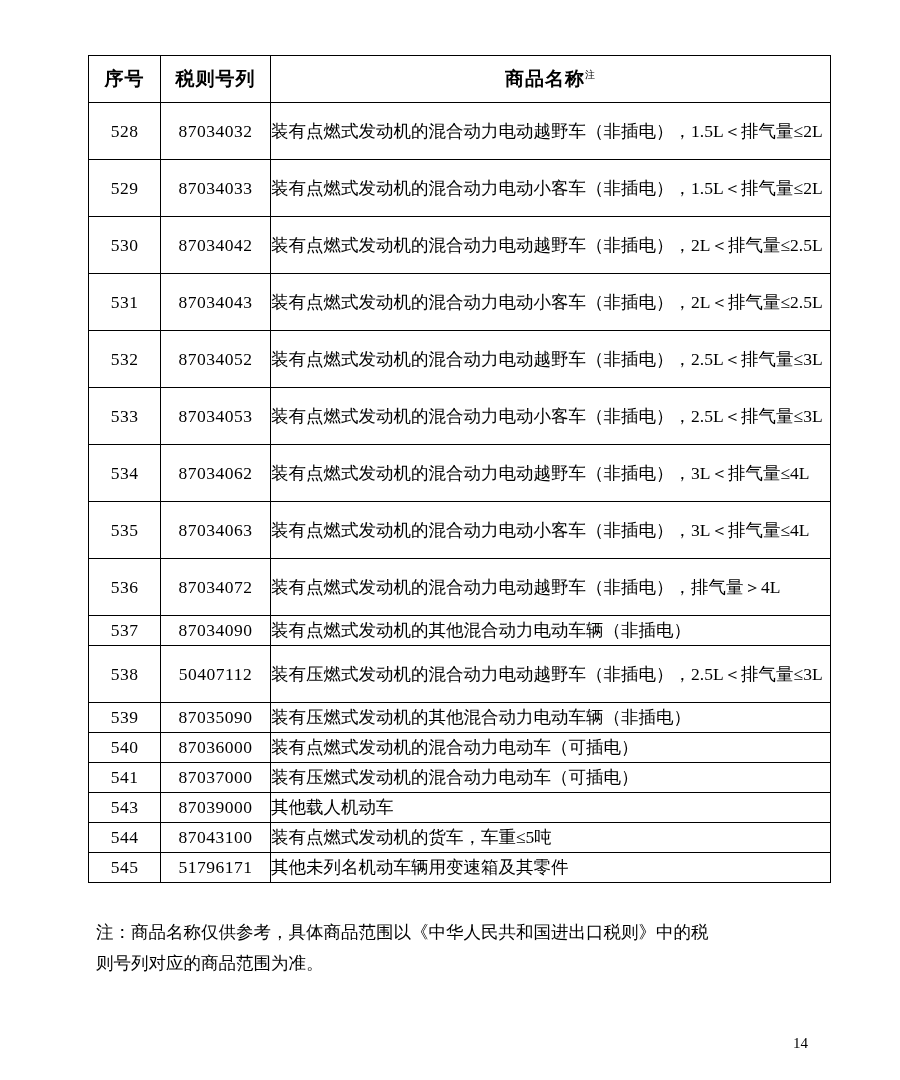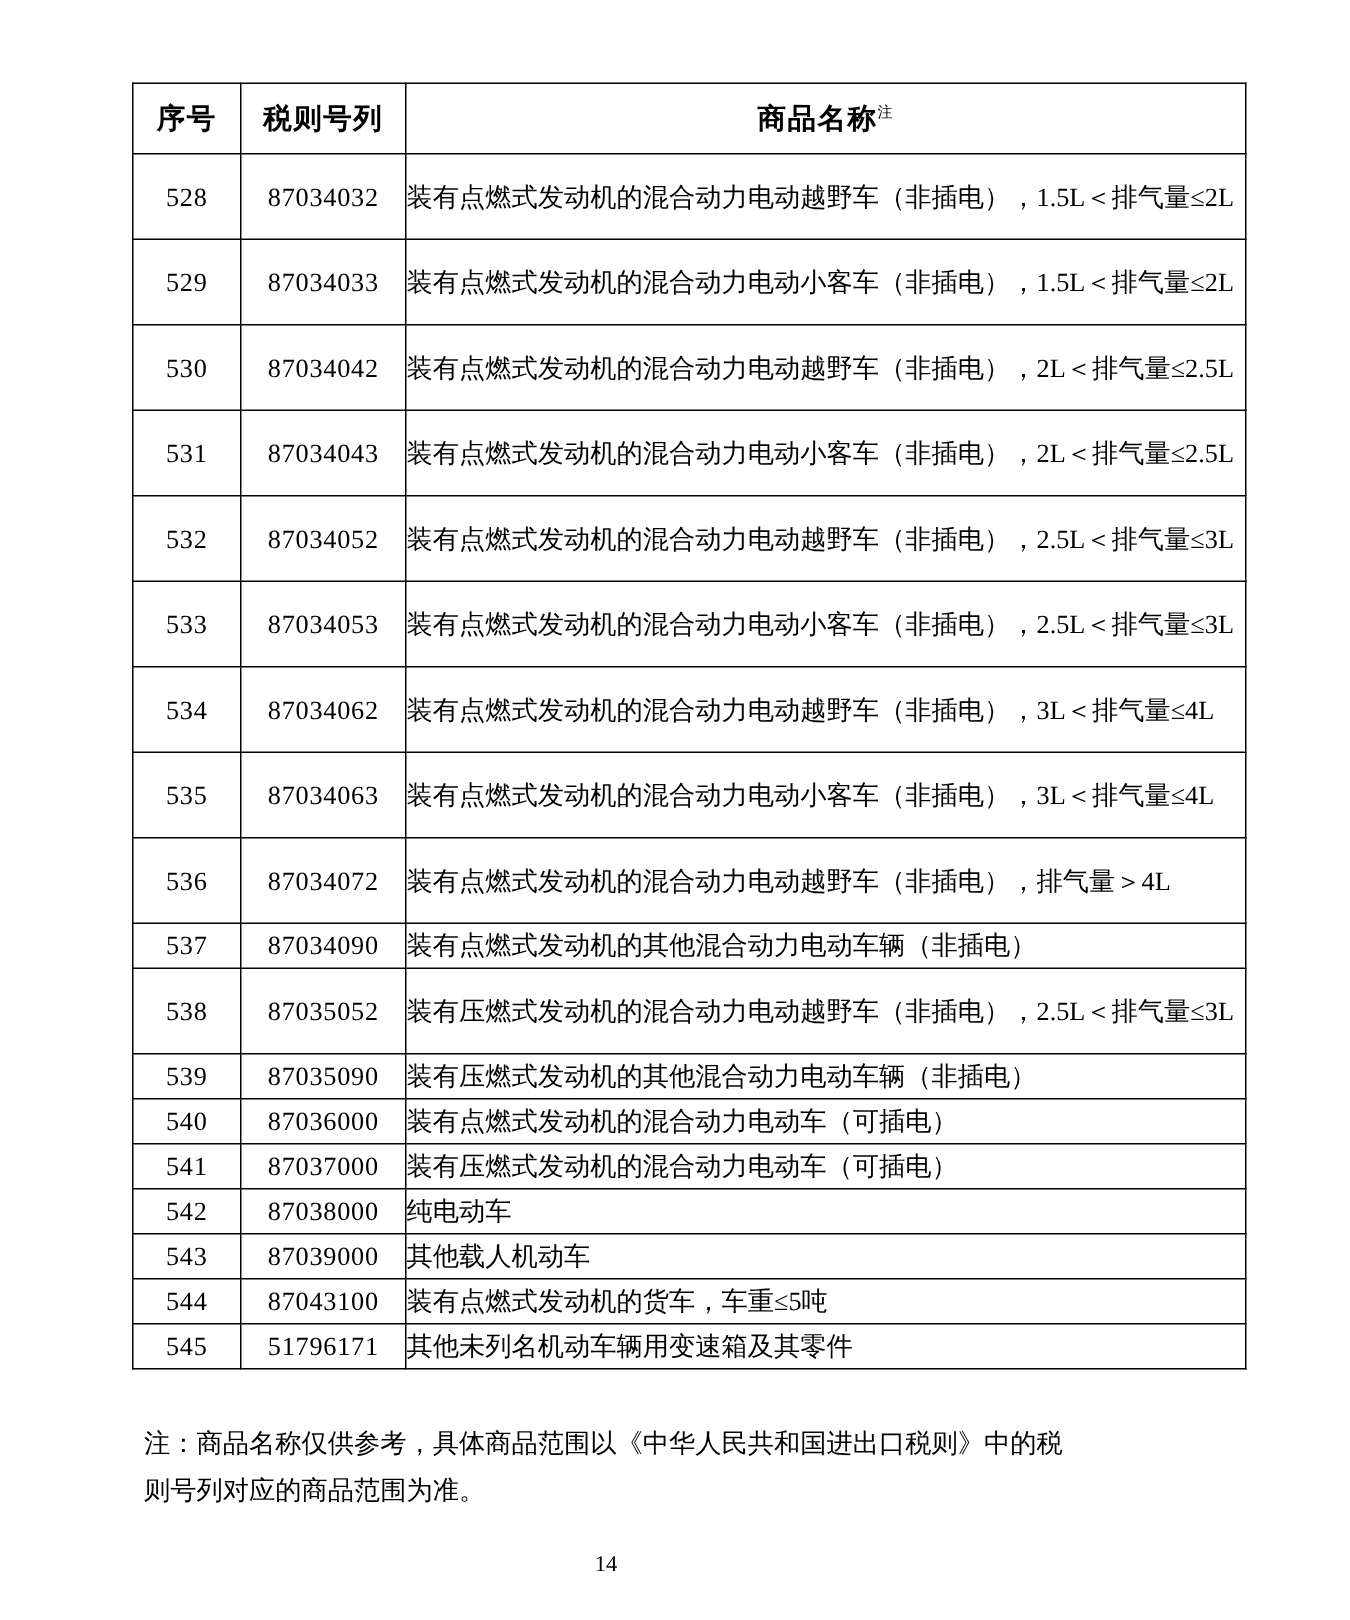--- a/index.html
+++ b/index.html
@@ -75,21 +75,21 @@
     width: 730px;
     padding-left: 8px;
     text-indent: 0;
   }
   .footnote .ln2 { display: block; }
   .page-number {
     position: absolute;
     bottom: 28px;
     left: 0;
     width: 808px;
-    text-align: center;
+    text-align: right;
     font-size: 15px;
     font-family: "Liberation Serif", serif;
   }
 </style>
 </head>
 <body>
 
 <div class="page">
 
   <table class="tariff">
@@ -151,42 +151,37 @@
           <td class="code">87034072</td>
           <td class="name">装有点燃式发动机的混合动力电动越野车（非插电），排气量＞4L</td>
         </tr>
         <tr class="short">
           <td class="seq">537</td>
           <td class="code">87034090</td>
           <td class="name">装有点燃式发动机的其他混合动力电动车辆（非插电）</td>
         </tr>
         <tr class="tall">
           <td class="seq">538</td>
-          <td class="code">87035052</td>
+          <td class="code">50407112</td>
           <td class="name">装有压燃式发动机的混合动力电动越野车（非插电），2.5L＜排气量≤3L</td>
         </tr>
         <tr class="short">
           <td class="seq">539</td>
           <td class="code">87035090</td>
           <td class="name">装有压燃式发动机的其他混合动力电动车辆（非插电）</td>
         </tr>
         <tr class="short">
           <td class="seq">540</td>
           <td class="code">87036000</td>
           <td class="name">装有点燃式发动机的混合动力电动车（可插电）</td>
         </tr>
         <tr class="short">
           <td class="seq">541</td>
           <td class="code">87037000</td>
           <td class="name">装有压燃式发动机的混合动力电动车（可插电）</td>
-        </tr>
-        <tr class="short">
-          <td class="seq">542</td>
-          <td class="code">87038000</td>
-          <td class="name">纯电动车</td>
         </tr>
         <tr class="short">
           <td class="seq">543</td>
           <td class="code">87039000</td>
           <td class="name">其他载人机动车</td>
         </tr>
         <tr class="short">
           <td class="seq">544</td>
           <td class="code">87043100</td>
           <td class="name">装有点燃式发动机的货车，车重≤5吨</td>

